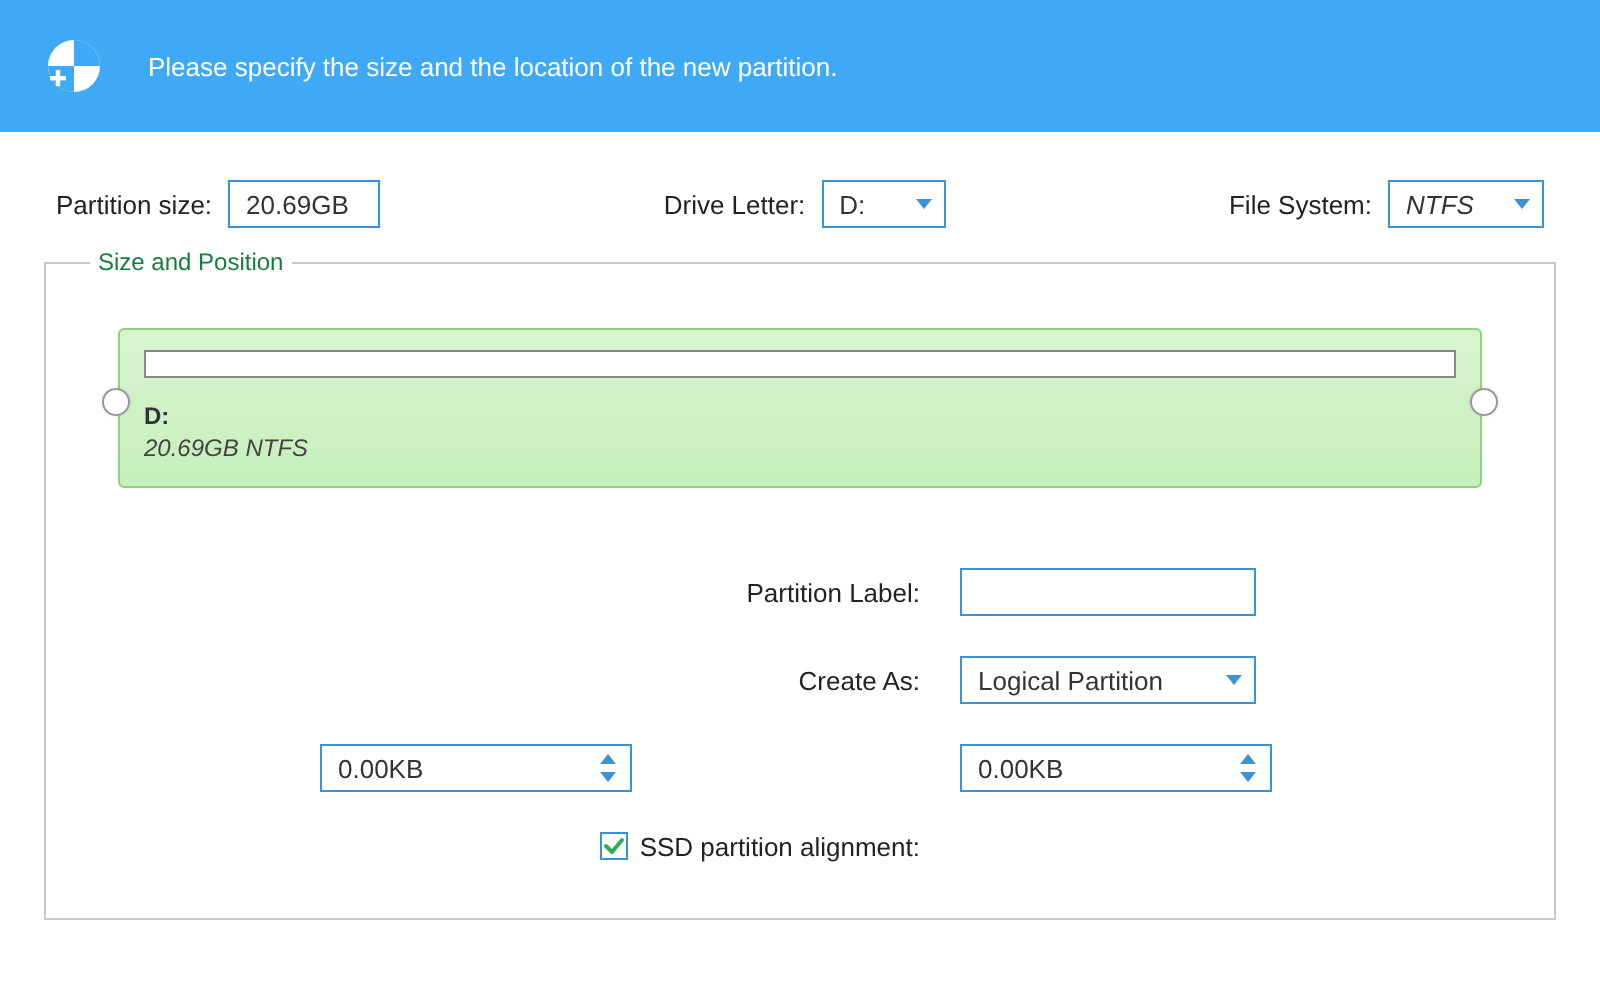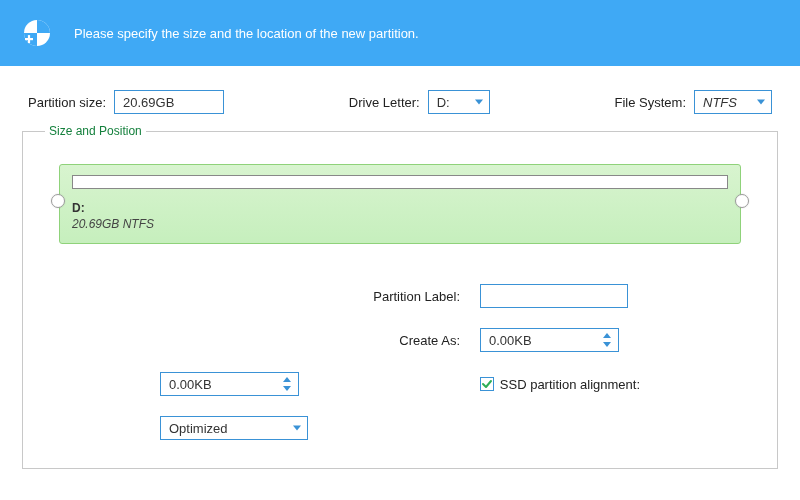--- a/index.html
+++ b/index.html
@@ -35,21 +35,21 @@
   .label { color: #222; }
   .textbox {
     border: 1px solid #3a92d6;
     height: 24px;
     padding: 0 8px;
     font: inherit;
     color: #333;
     background: #fff;
     outline: none;
   }
-  .textbox.w90 { width: 110px; }
+  .textbox.w90 { width: 76px; }
   
   .dropdown {
     position: relative;
     border: 1px solid #3a92d6;
     height: 24px;
     background: #fff;
     display: flex;
     align-items: center;
     padding: 0 22px 0 8px;
     cursor: pointer;
@@ -147,21 +147,21 @@
   .checkbox svg { display: block; }
   
   .spinner {
     position: relative;
     border: 1px solid #3a92d6;
     height: 24px;
     background: #fff;
     display: flex;
     align-items: center;
     padding: 0 22px 0 8px;
-    width: 139px;
+    width: 156px;
   }
   .spinner .sp-text { color: #333; }
   .spinner .sp-arrows {
     position: absolute;
     right: 4px; top: 2px; bottom: 2px;
     width: 14px;
     display: flex;
     flex-direction: column;
     justify-content: space-between;
   }
@@ -226,20 +226,24 @@
       </div>
       <div class="handle left"></div>
       <div class="handle right"></div>
     </div>
 
     <div class="form-grid">
       <div class="flabel">Partition Label:</div>
       <input class="textbox" style="width: 148px;" value="">
 
       <div class="flabel">Create As:</div>
+      <div class="dropdown dd-w140">
+        <span class="dd-text">Logical Partition</span>
+        <span class="caret"></span>
+      </div>
 
       <div class="spinner">
         <span class="sp-text">0.00KB</span>
         <span class="sp-arrows">
           <span class="sp-up"></span>
           <span class="sp-down"></span>
         </span>
       </div>
 
       <div class="spinner">
@@ -251,19 +255,15 @@
       </div>
 
       <div class="flabel checkwrap">
         <span class="checkbox">
           <svg width="12" height="12" viewBox="0 0 12 12">
             <path d="M2 6 L5 9 L10 3" stroke="#2fae57" stroke-width="2" fill="none" stroke-linecap="round" stroke-linejoin="round"></path>
           </svg>
         </span>
         <span>SSD partition alignment:</span>
       </div>
-      <div class="dropdown dd-w140">
-        <span class="dd-text">Optimized</span>
-        <span class="caret"></span>
-      </div>
     </div>
   </fieldset>
 </div>
 
 </body></html>

